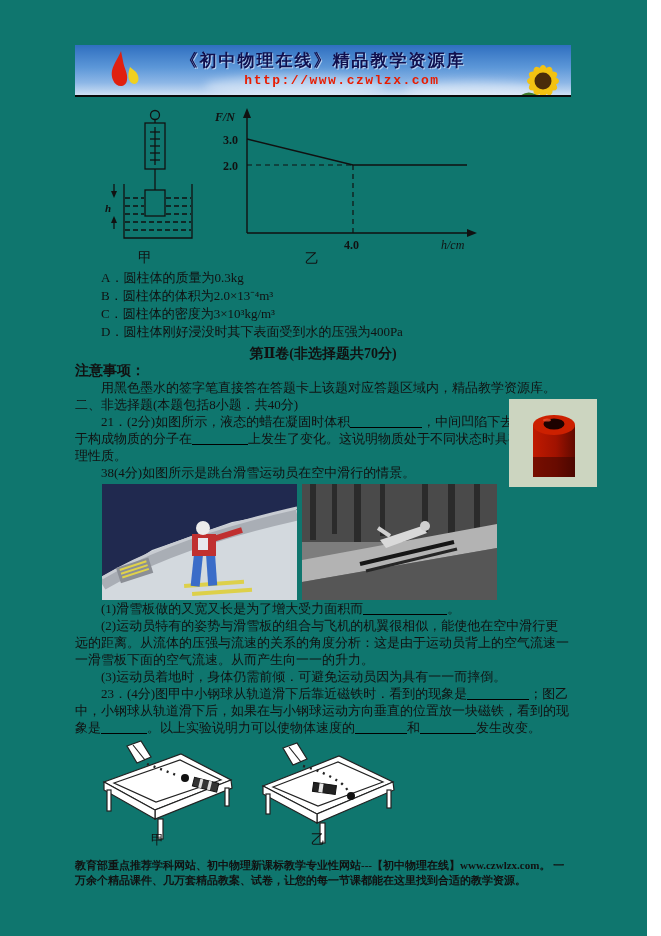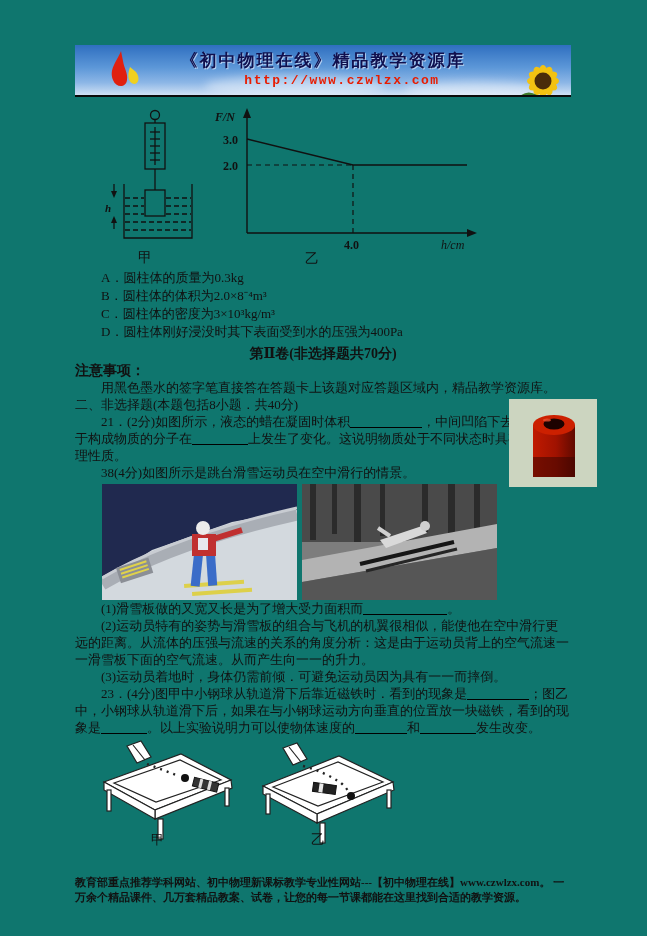--- a/index.html
+++ b/index.html
@@ -29,21 +29,21 @@
   .opts div{white-space:nowrap;}
   .sec-title{margin-top:4px;text-align:center;font-size:14px;font-weight:bold;line-height:17px;}
   .notice-head{font-size:14px;font-weight:bold;line-height:17px;}
   .para{font-size:13px;line-height:17px;text-indent:2em;margin:0;}
   .para.noindent{text-indent:0;}
   .blank{display:inline-block;height:12px;border-bottom:1px solid #000;vertical-align:-2px;}
   .q21{width:505px;}
   .wax{position:absolute;left:509px;top:399px;}
   .photos{display:flex;gap:5px;margin:3px 0 0 27px;}
   .tables{display:flex;gap:12px;margin:4px 0 0 14px;}
-  .footer{margin-top:27px;font-size:11px;font-weight:bold;line-height:15px;color:#111;}
+  .footer{margin-top:10px;font-size:11px;font-weight:bold;line-height:15px;color:#111;}
   svg text{font-family:"Liberation Serif","DejaVu Serif",serif;}
 </style>
 </head>
 <body>
 
 <div class="page">
   <div class="content">
 
     <div class="banner">
       <div class="cloud cloud1"></div>
@@ -122,21 +122,21 @@
         <text x="18" y="39" font-size="12" font-weight="bold" fill="#111">3.0</text>
         <text x="18" y="65" font-size="12" font-weight="bold" fill="#111">2.0</text>
         <text x="139" y="144" font-size="12" font-weight="bold" fill="#111">4.0</text>
         <text x="236" y="144" font-size="12" font-style="italic" fill="#111">h/cm</text>
         <text x="100" y="158" font-size="14" fill="#111">乙</text>
       </svg>
     </div>
 
     <div class="opts">
       <div>A．圆柱体的质量为0.3kg</div>
-      <div>B．圆柱体的体积为2.0×8⁻⁴m³</div>
+      <div>B．圆柱体的体积为2.0×13⁻⁴m³</div>
       <div>C．圆柱体的密度为3×10³kg/m³</div>
       <div>D．圆柱体刚好浸没时其下表面受到水的压强为400Pa</div>
     </div>
 
     <div class="sec-title">第Ⅱ卷(非选择题共70分)</div>
     <div class="notice-head">注意事项：</div>
     <p class="para">用黑色墨水的签字笔直接答在答题卡上该题对应答题区域内，精品教学资源库。</p>
     <p class="para noindent">二、非选择题(本题包括8小题．共40分)</p>
 
     <p class="para q21">21．(2分)如图所示，液态的蜡在凝固时体积<span class="blank" style="width: 72px;"></span>，中间凹陷下去，主要是由于构成物质的分子在<span class="blank" style="width: 56px;"></span>上发生了变化。这说明物质处于不同状态时具有不同的物理性质。</p>

